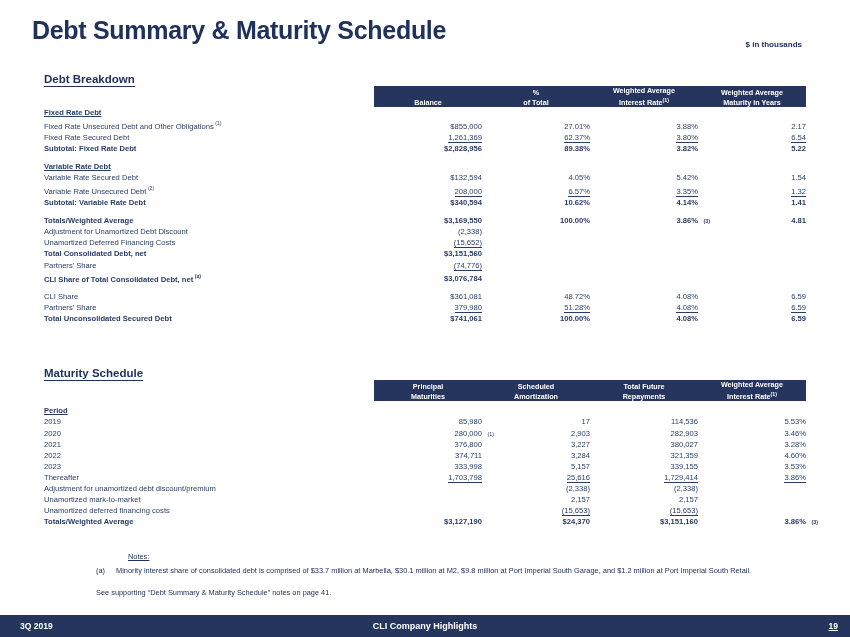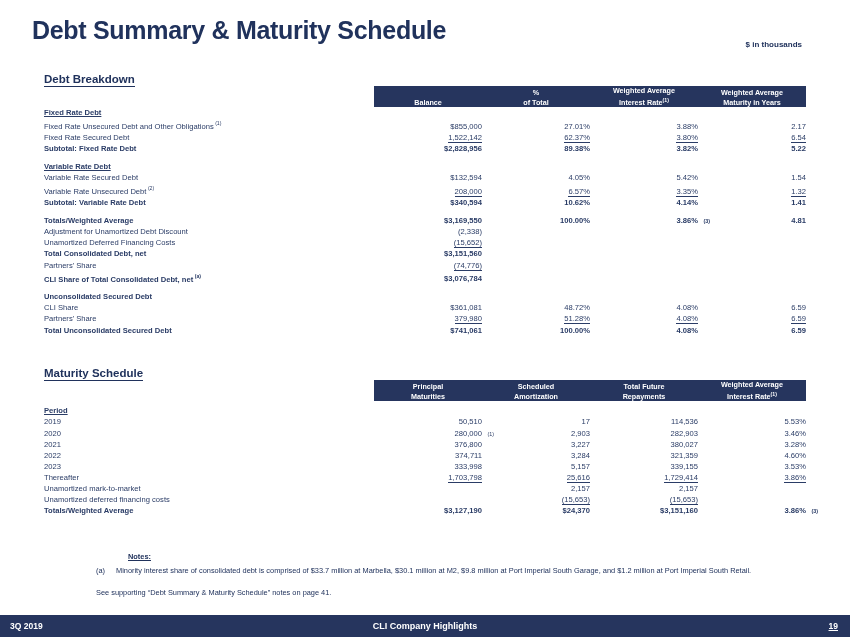--- a/index.html
+++ b/index.html
@@ -61,33 +61,33 @@
   .spacer td { height: 7px; line-height: 7px; font-size: 1px; }
   sup.fn { font-size: 5.2px; vertical-align: super; letter-spacing: 0; }
 
   .mark { position: relative; }
   .mark sup.side {
     position: absolute; font-size: 5.4px; right: -12px; top: 1px;
   }
 
   
   .notes { position: absolute; left: 96px; top: 552px; width: 700px; font-size: 7.4px; color:#20325c; line-height: 10.5px;}
-  .notes-h { font-weight: bold; text-decoration: underline; padding-left: 32px; }
+  .notes-h { font-weight: normal; text-decoration: underline; padding-left: 32px; }
   .note-row { display: flex; margin-top: 3px; }
   .note-mark { width: 20px; flex: none; }
   .note-txt { flex: 1; }
   .note-see { margin-top: 12px; }
 
   
   .footer {
     position: absolute; left: 0; bottom: 0; width: 850px; height: 22px;
     background: #26355e; color: #ffffff;
     font-size: 8.5px; font-weight: bold;
   }
-  .footer .f-left { position: absolute; left: 10px; top: 6px; }
+  .footer .f-left { position: absolute; left: 20px; top: 6px; }
   .footer .f-center { position: absolute; left: 0; right: 0; top: 6px; text-align: center; font-size: 9px;}
   .footer .f-right { position: absolute; right: 12px; top: 6px; text-decoration: underline; }
 </style>
 </head>
 <body>
 
 <div class="page">
 
   <div class="title">Debt Summary &amp; Maturity Schedule</div>
   <div class="units">$ in thousands</div>
@@ -133,21 +133,21 @@
         </tr>
         <tr>
           <td class="lbl">Fixed Rate Unsecured Debt and Other Obligations<sup class="fn"> (1)</sup></td>
           <td class="num">$855,000</td>
           <td class="num">27.01%</td>
           <td class="num">3.88%</td>
           <td class="num">2.17</td>
         </tr>
         <tr>
           <td class="lbl">Fixed Rate Secured Debt</td>
-          <td class="num"><span class="v" style="border-bottom: 1px solid rgb(42, 60, 102);">1,522,142</span></td>
+          <td class="num"><span class="v" style="border-bottom: 1px solid rgb(42, 60, 102);">1,261,369</span></td>
           <td class="num"><span class="v" style="border-bottom: 1px solid rgb(42, 60, 102);">62.37%</span></td>
           <td class="num"><span class="v" style="border-bottom: 1px solid rgb(42, 60, 102);">3.80%</span></td>
           <td class="num"><span class="v" style="border-bottom: 1px solid rgb(42, 60, 102);">6.54</span></td>
         </tr>
         <tr>
           <td class="lbl b">Subtotal: Fixed Rate Debt</td>
           <td class="num b">$2,828,956</td>
           <td class="num b">89.38%</td>
           <td class="num b">3.82%</td>
           <td class="num b">5.22</td>
@@ -223,27 +223,20 @@
         </tr>
         <tr>
           <td class="lbl b">CLI Share of Total Consolidated Debt, net<sup class="fn"> (a)</sup></td>
           <td class="num b">$3,076,784</td>
           <td class="num b">&nbsp;</td>
           <td class="num b">&nbsp;</td>
           <td class="num b">&nbsp;</td>
         </tr>
         <tr class="spacer">
           <td colspan="5">&nbsp;</td>
-        </tr>
-        <tr>
-          <td class="lbl b">Unconsolidated Secured Debt</td>
-          <td class="num b">&nbsp;</td>
-          <td class="num b">&nbsp;</td>
-          <td class="num b">&nbsp;</td>
-          <td class="num b">&nbsp;</td>
         </tr>
         <tr>
           <td class="lbl">CLI Share</td>
           <td class="num">$361,081</td>
           <td class="num">48.72%</td>
           <td class="num">4.08%</td>
           <td class="num">6.59</td>
         </tr>
         <tr>
           <td class="lbl">Partners' Share</td>
@@ -296,21 +289,21 @@
         <td class="lbl u-head" style="padding-top:4px;">Period</td>
         <td></td>
           <td></td>
           <td></td>
           <td></td>
       </tr>
     </thead>
     <tbody id="maturity-body">
         <tr>
           <td class="lbl">2019</td>
-          <td class="num">50,510</td>
+          <td class="num">85,980</td>
           <td class="num">17</td>
           <td class="num">114,536</td>
           <td class="num">5.53%</td>
         </tr>
         <tr>
           <td class="lbl">2020</td>
           <td class="num mark">280,000<sup class="side">(1)</sup></td>
           <td class="num">2,903</td>
           <td class="num">282,903</td>
           <td class="num">3.46%</td>
@@ -335,20 +328,27 @@
           <td class="num">5,157</td>
           <td class="num">339,155</td>
           <td class="num">3.53%</td>
         </tr>
         <tr>
           <td class="lbl">Thereafter</td>
           <td class="num"><span class="v" style="border-bottom: 1px solid rgb(42, 60, 102);">1,703,798</span></td>
           <td class="num"><span class="v" style="border-bottom: 1px solid rgb(42, 60, 102);">25,616</span></td>
           <td class="num"><span class="v" style="border-bottom: 1px solid rgb(42, 60, 102);">1,729,414</span></td>
           <td class="num"><span class="v" style="border-bottom: 1px solid rgb(42, 60, 102);">3.86%</span></td>
+        </tr>
+        <tr>
+          <td class="lbl">Adjustment for unamortized debt discount/premium</td>
+          <td class="num">&nbsp;</td>
+          <td class="num">(2,338)</td>
+          <td class="num">(2,338)</td>
+          <td class="num">&nbsp;</td>
         </tr>
         <tr>
           <td class="lbl">Unamortized mark-to-market</td>
           <td class="num">&nbsp;</td>
           <td class="num">2,157</td>
           <td class="num">2,157</td>
           <td class="num">&nbsp;</td>
         </tr>
         <tr>
           <td class="lbl">Unamortized deferred financing costs</td>

